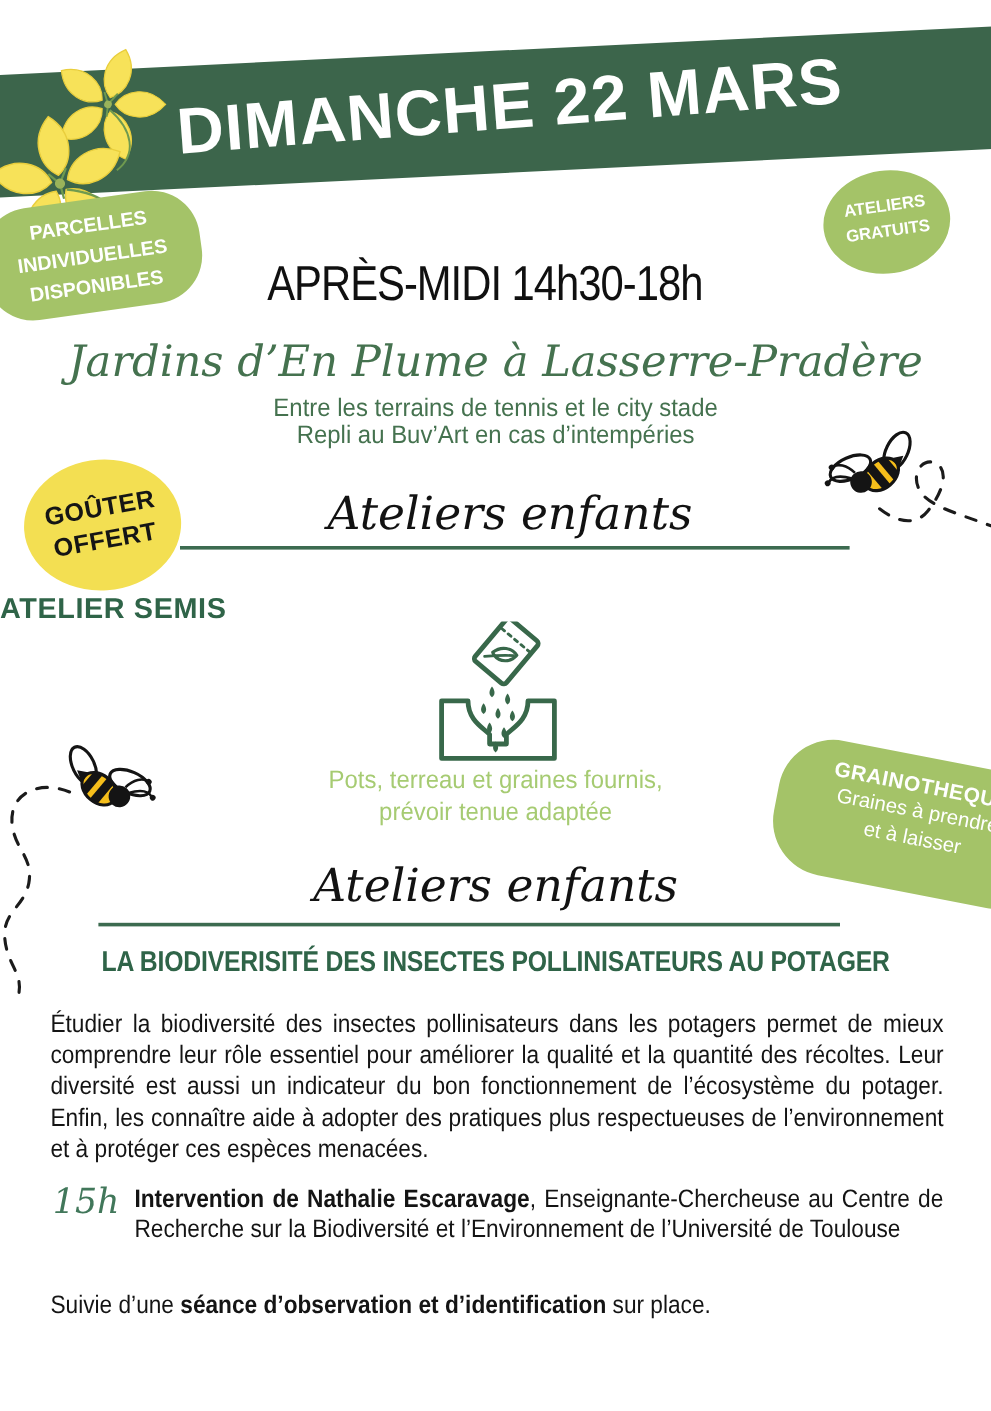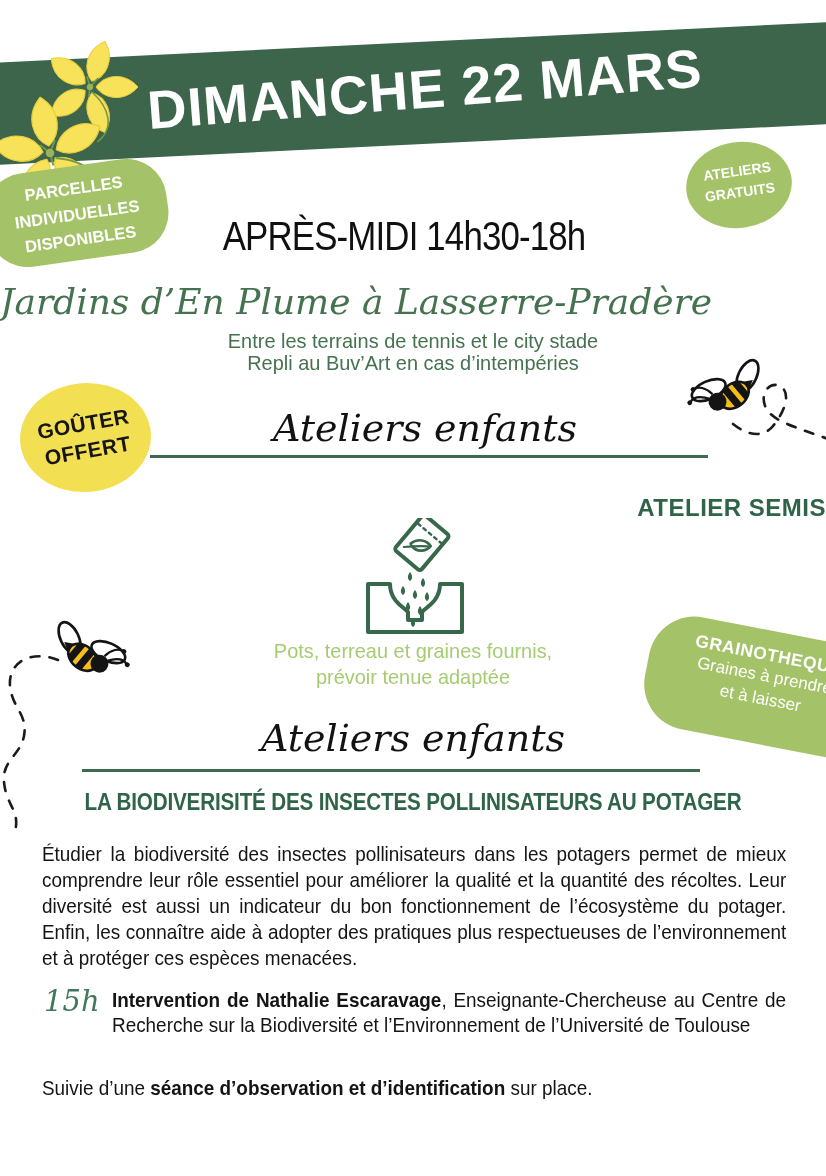--- a/index.html
+++ b/index.html
@@ -35,35 +35,35 @@
   .blob-grainotheque .g-title{font-size:17.5px;font-weight:700;letter-spacing:.5px;}
   .blob-grainotheque .g-line{font-size:17px;font-weight:400;line-height:1.35;}
   .badge-gouter{position:absolute;left:20px;top:383px;width:131px;height:109px;border-radius:50%;
     background:var(--yellow);transform:rotate(-4deg);}
   .badge-gouter .g-text{margin-top:27px;text-align:center;transform:rotate(-6deg);
     color:#151515;font-weight:700;font-size:21px;line-height:1.3;letter-spacing:.5px;}
 
   
   .apres-midi{position:absolute;left:0;right:0;top:213px;text-align:center;color:#101010;
     font-size:41px;letter-spacing:-1px;transform:translateX(-9px) scaleX(.85);white-space:nowrap;}
-  .venue-name{position:absolute;left:0;right:0;top:281px;text-align:left;
+  .venue-name{position:absolute;left:0;right:0;top:281px;text-align:center;
     font-family:"DejaVu Serif",serif;font-style:italic;font-size:36px;color:var(--script-green);white-space:nowrap;}
   .venue-details{position:absolute;left:0;right:0;top:330px;text-align:center;color:var(--script-green);
     font-size:21px;line-height:22px;transform:scaleX(.95);}
 
   
   .script-heading{position:absolute;left:0;right:0;text-align:center;color:#121212;
     font-family:"DejaVu Serif",serif;font-style:italic;font-size:38px;white-space:nowrap;}
   .heading-enfants{top:406px;transform:translateX(12px);}
   .heading-adultes{top:716px;}
   .rule{position:absolute;height:2.5px;background:var(--line-green);}
   .rule-enfants{left:150px;top:455px;width:558px;}
   .rule-adultes{left:82px;top:769px;width:618px;}
 
-  .workshop-title{position:absolute;left:0;right:0;top:494px;text-align:right;
+  .workshop-title{position:absolute;left:0;right:0;top:494px;text-align:left;
     color:var(--heading-green);font-weight:700;font-size:24px;letter-spacing:.5px;}
   .seed-note{position:absolute;left:0;right:0;top:638px;text-align:center;
     color:var(--caption-green);font-size:21px;line-height:26px;transform:scaleX(.95);}
 
   .talk-title{position:absolute;left:0;right:0;top:788px;text-align:center;color:var(--heading-green);
     font-weight:700;font-size:24px;letter-spacing:-.2px;transform:scaleX(.86);white-space:nowrap;}
 
   .intro-par{position:absolute;left:42px;top:841px;width:827px;transform:scaleX(.9);
     transform-origin:left top;font-size:21px;line-height:26px;text-align:justify;color:var(--text-black);}
   .time-label{position:absolute;left:44px;top:984px;color:var(--time-green);

